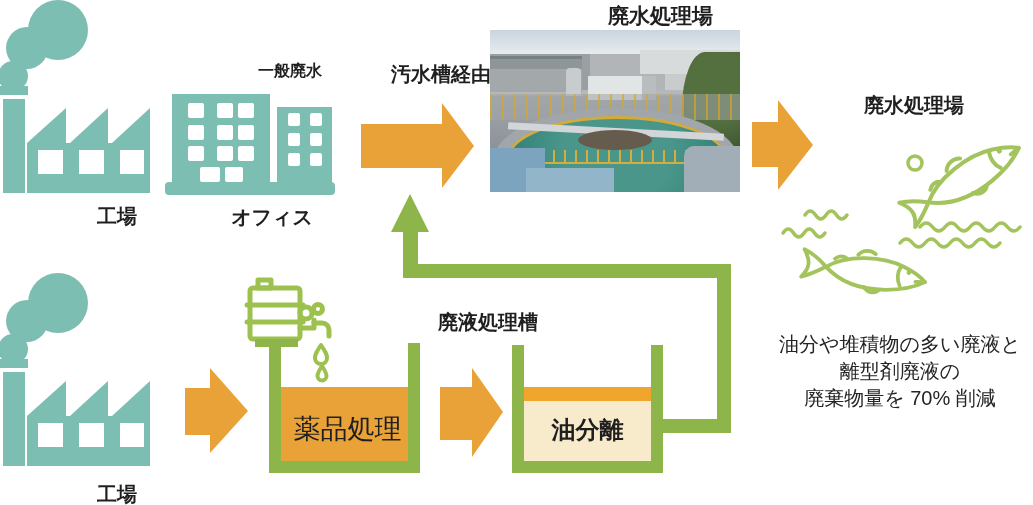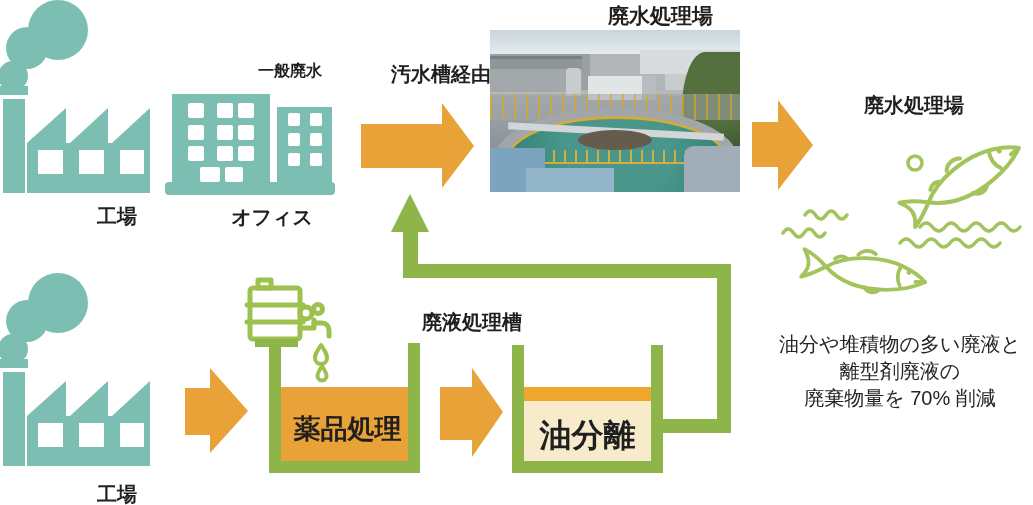--- a/index.html
+++ b/index.html
@@ -12,24 +12,24 @@
   .abs { position:absolute; }
   .lbl { position:absolute; text-align:right; font-weight:600; color:#1f1f1f; white-space:nowrap; }
 
   
   .lbl-factory-top    { left:17px;  top:203px; width:120px; font-size:20px; }
   .lbl-office         { left:193px; top:204px; width:120px; font-size:20px; }
   .lbl-general-ww     { left:182px; top:61px;  width:140px; font-size:16px; }
   .lbl-via-sewage     { left:351px; top:61px;  width:140px; font-size:20px; }
   .lbl-plant-title    { left:513px; top:2px;   width:200px; font-size:21px; }
   .lbl-river          { left:844px; top:92px;  width:120px; font-size:20px; }
-  .lbl-waste-tank     { left:392px; top:309px; width:130px; font-size:20px; }
+  .lbl-waste-tank     { left:408px; top:309px; width:130px; font-size:20px; }
   .lbl-factory-bottom { left:17px;  top:481px; width:120px; font-size:20px; }
-  .lbl-chemical { left:281px; top:411px; width:133px; font-size:27px; font-weight:bold; position:absolute; text-align:center; }
-  .lbl-oilsep   { left:524px; top:414px; width:127px; font-size:32px; font-weight:bold; position:absolute; text-align:center; }
+  .lbl-chemical { left:281px; top:411px; width:133px; font-size:27px; font-weight:normal; position:absolute; text-align:center; }
+  .lbl-oilsep   { left:524px; top:414px; width:127px; font-size:24px; font-weight:bold; position:absolute; text-align:center; }
   .caption { position:absolute; left:762px; top:331px; width:276px; font-size:20px; line-height:27px; text-align:center; color:#242424; font-weight:500; }
 
   
   .arrow1 { left:361px; top:103px; }
   .arrow2 { left:752px; top:100px; }
   .arrow3 { left:185px; top:368px; }
   .arrow4 { left:440px; top:368px; }
 
   
   .green-bar { position:absolute; background:#8DB54A; }

